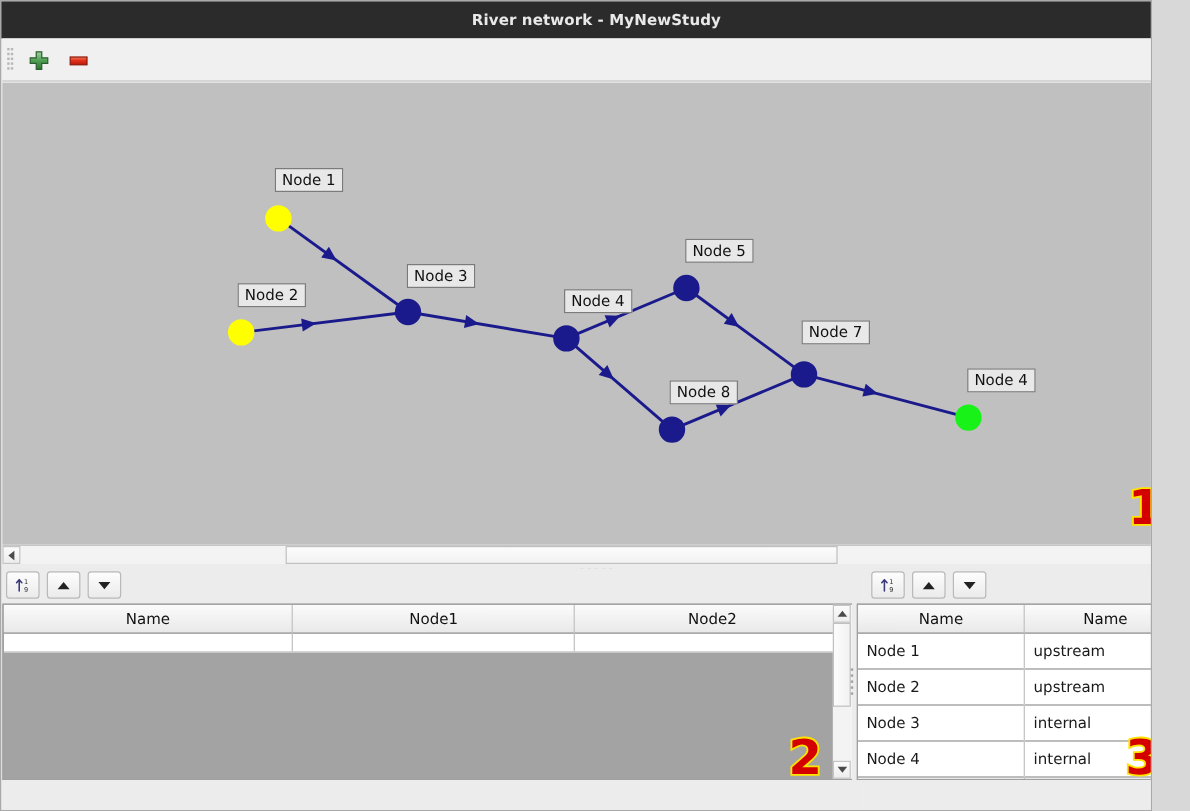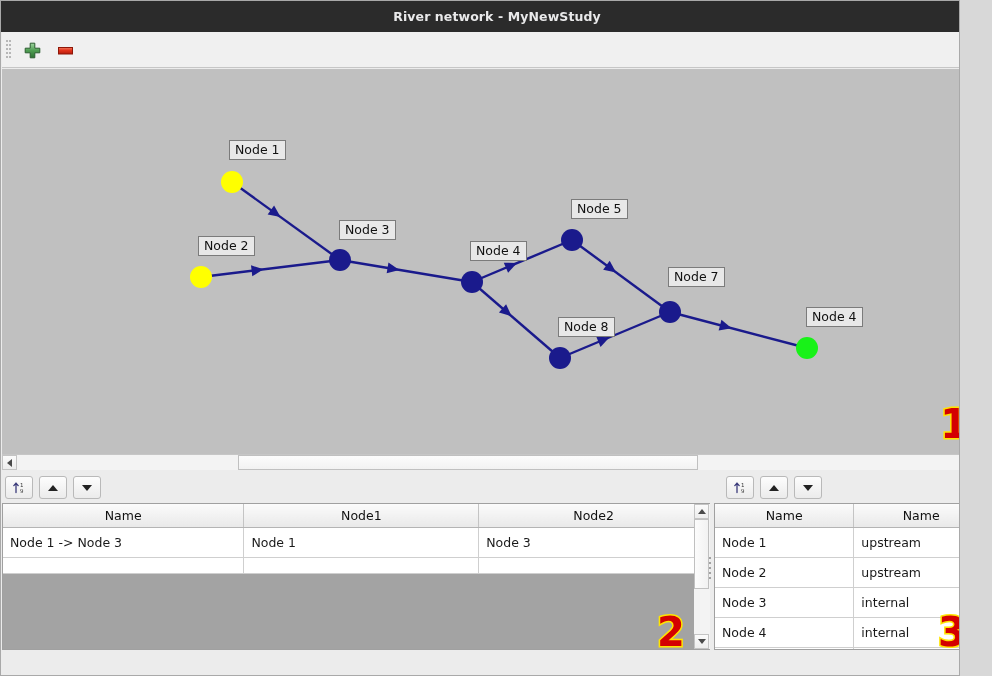--- a/index.html
+++ b/index.html
@@ -367,25 +367,20 @@
             <col style="width:225px">
           </colgroup>
         <thead>
             <tr>
               <th>Name</th>
               <th>Node1</th>
               <th>Node2</th>
             </tr>
           </thead>
         <tbody>
-            <tr>
-              <td>Node 1 -&gt; Node 3</td>
-              <td>Node 1</td>
-              <td>Node 3</td>
-            </tr>
             <tr class="partial">
               <td>&nbsp;</td>
               <td>&nbsp;</td>
               <td>&nbsp;</td>
             </tr>
           </tbody>
       </table>
     </div>
 
     <div class="sb-v" style="left:692px; top:30px; height:145px; border-left:none;">

